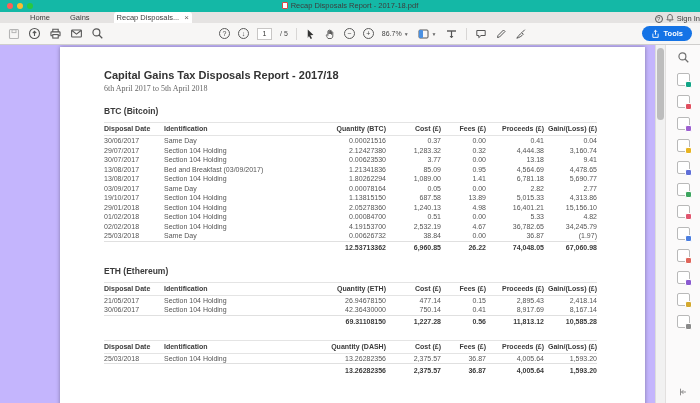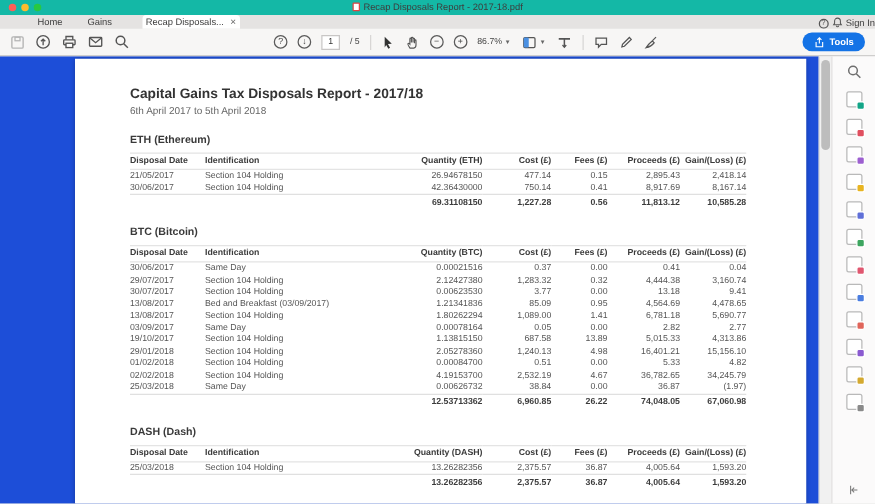--- a/index.html
+++ b/index.html
@@ -29,26 +29,26 @@
   .sp { flex:1; }
   .divider { width:1px; height:12px; background:#d8d6d5; }
   .pageinput { width:15px; height:12px; border:1px solid #c8c6c5; background:#fff; font-size:7px; text-align:center; color:#333; line-height:11px; }
   .pagecount, .zoomtxt { font-size:7px; color:#444; }
   .caret { font-size:5px; color:#666; margin-left:2px; }
   .circle-btn { width:11px; height:11px; border:1px solid #5a5a5a; border-radius:50%; font-size:7px; line-height:9px; text-align:center; color:#444; }
   .share-btn { display:flex; align-items:center; gap:4px; border-radius:8px; height:15px; padding:0 9px; color:#fff; font-size:7.5px; font-weight:bold; cursor:pointer; }
 
   
   .main { display:flex; flex:1; overflow:hidden; }
-  .viewer { flex:1; background:#1d4ed8; position:relative; overflow:hidden; }
+  .viewer { flex:1; background:#c4b5fd; position:relative; overflow:hidden; }
   .page { position:absolute; left:60px; top:2px; width:585px; height:520px; background:#fff; box-shadow:0 0 4px rgba(0,0,0,.35); padding:0 48px 0 44px; }
 
   .doc-header { margin-top:22px; display:flex; justify-content:space-between; align-items:flex-start; }
   .doc-title { font-size:11px; font-weight:bold; color:#333; }
-  .doc-subtitle { font-size:8px; color:#666; margin-top:3px; }
+  .doc-subtitle { font-size:8px; color:#666; margin-top:3px;font-family:Liberation Serif, serif; }
   .logo { display:flex; align-items:center; gap:5px; margin-top:2px; }
   .logo-word { font-size:15px; color:#3f3f3f; letter-spacing:.3px; }
 
   .section { margin-top:13px; }
   .section-title { font-size:8.5px; font-weight:bold; color:#3a3a3a; margin-bottom:6px; }
   table { width:100%; border-collapse:collapse; table-layout:fixed; }
   th { font-size:7px; font-weight:bold; color:#3b3b3b; text-align:left; padding:2px 0; line-height:8px; border-top:1px solid #e4e4e4; border-bottom:1px solid #e4e4e4; }
   td { font-size:7px; color:#555; padding:1px 0; line-height:7.5px; }
   .num { text-align:right; }
   tfoot td { font-weight:bold; color:#3b3b3b; border-top:1px solid #e0e0e0; padding-top:2.5px; }
@@ -198,20 +198,159 @@
 
   <div class="main">
     <div class="viewer">
       <div class="page">
 
         <div class="doc-header">
           <div>
             <div class="doc-title">Capital Gains Tax Disposals Report - 2017/18</div>
             <div class="doc-subtitle">6th April 2017 to 5th April 2018</div>
           </div>
+        </div>
+
+        <div class="section">
+          <div class="section-title">BTC (Bitcoin)</div>
+          <table>
+            <colgroup>
+                <col style="width:60px">
+                <col style="width:140px">
+                <col style="width:82px">
+                <col style="width:55px">
+                <col style="width:45px">
+                <col style="width:58px">
+                <col style="width:53px">
+              </colgroup>
+            <thead>
+                <tr>
+              <th>Disposal Date</th>
+              <th>Identification</th>
+              <th class="num">Quantity (BTC)</th>
+              <th class="num">Cost (£)</th>
+              <th class="num">Fees (£)</th>
+              <th class="num">Proceeds (£)</th>
+              <th class="num">Gain/(Loss) (£)</th>
+            </tr>
+              </thead>
+            <tbody>
+
+            <tr>
+                <td>30/06/2017</td>
+                <td>Same Day</td>
+                <td class="num">0.00021516</td>
+                <td class="num">0.37</td>
+                <td class="num">0.00</td>
+                <td class="num">0.41</td>
+                <td class="num">0.04</td>
+              </tr>
+                <tr>
+                <td>29/07/2017</td>
+                <td>Section 104 Holding</td>
+                <td class="num">2.12427380</td>
+                <td class="num">1,283.32</td>
+                <td class="num">0.32</td>
+                <td class="num">4,444.38</td>
+                <td class="num">3,160.74</td>
+              </tr>
+                <tr>
+                <td>30/07/2017</td>
+                <td>Section 104 Holding</td>
+                <td class="num">0.00623530</td>
+                <td class="num">3.77</td>
+                <td class="num">0.00</td>
+                <td class="num">13.18</td>
+                <td class="num">9.41</td>
+              </tr>
+                <tr>
+                <td>13/08/2017</td>
+                <td>Bed and Breakfast (03/09/2017)</td>
+                <td class="num">1.21341836</td>
+                <td class="num">85.09</td>
+                <td class="num">0.95</td>
+                <td class="num">4,564.69</td>
+                <td class="num">4,478.65</td>
+              </tr>
+                <tr>
+                <td>13/08/2017</td>
+                <td>Section 104 Holding</td>
+                <td class="num">1.80262294</td>
+                <td class="num">1,089.00</td>
+                <td class="num">1.41</td>
+                <td class="num">6,781.18</td>
+                <td class="num">5,690.77</td>
+              </tr>
+                <tr>
+                <td>03/09/2017</td>
+                <td>Same Day</td>
+                <td class="num">0.00078164</td>
+                <td class="num">0.05</td>
+                <td class="num">0.00</td>
+                <td class="num">2.82</td>
+                <td class="num">2.77</td>
+              </tr>
+                <tr>
+                <td>19/10/2017</td>
+                <td>Section 104 Holding</td>
+                <td class="num">1.13815150</td>
+                <td class="num">687.58</td>
+                <td class="num">13.89</td>
+                <td class="num">5,015.33</td>
+                <td class="num">4,313.86</td>
+              </tr>
+                <tr>
+                <td>29/01/2018</td>
+                <td>Section 104 Holding</td>
+                <td class="num">2.05278360</td>
+                <td class="num">1,240.13</td>
+                <td class="num">4.98</td>
+                <td class="num">16,401.21</td>
+                <td class="num">15,156.10</td>
+              </tr>
+                <tr>
+                <td>01/02/2018</td>
+                <td>Section 104 Holding</td>
+                <td class="num">0.00084700</td>
+                <td class="num">0.51</td>
+                <td class="num">0.00</td>
+                <td class="num">5.33</td>
+                <td class="num">4.82</td>
+              </tr>
+                <tr>
+                <td>02/02/2018</td>
+                <td>Section 104 Holding</td>
+                <td class="num">4.19153700</td>
+                <td class="num">2,532.19</td>
+                <td class="num">4.67</td>
+                <td class="num">36,782.65</td>
+                <td class="num">34,245.79</td>
+              </tr>
+                <tr>
+                <td>25/03/2018</td>
+                <td>Same Day</td>
+                <td class="num">0.00626732</td>
+                <td class="num">38.84</td>
+                <td class="num">0.00</td>
+                <td class="num">36.87</td>
+                <td class="num">(1.97)</td>
+              </tr>
+              </tbody>
+            <tfoot>
+                <tr>
+              <td></td>
+              <td></td>
+              <td class="num">12.53713362</td>
+              <td class="num">6,960.85</td>
+              <td class="num">26.22</td>
+              <td class="num">74,048.05</td>
+              <td class="num">67,060.98</td>
+            </tr>
+              </tfoot>
+          </table>
         </div>
 
         <div class="section">
           <div class="section-title">ETH (Ethereum)</div>
           <table>
             <colgroup>
                 <col style="width:60px">
                 <col style="width:140px">
                 <col style="width:82px">
                 <col style="width:55px">
@@ -259,174 +398,34 @@
               <td class="num">1,227.28</td>
               <td class="num">0.56</td>
               <td class="num">11,813.12</td>
               <td class="num">10,585.28</td>
             </tr>
               </tfoot>
           </table>
         </div>
 
         <div class="section">
-          <div class="section-title">BTC (Bitcoin)</div>
           <table>
             <colgroup>
                 <col style="width:60px">
                 <col style="width:140px">
                 <col style="width:82px">
                 <col style="width:55px">
                 <col style="width:45px">
                 <col style="width:58px">
                 <col style="width:53px">
               </colgroup>
             <thead>
                 <tr>
               <th>Disposal Date</th>
               <th>Identification</th>
-              <th class="num">Quantity (BTC)</th>
-              <th class="num">Cost (£)</th>
-              <th class="num">Fees (£)</th>
-              <th class="num">Proceeds (£)</th>
-              <th class="num">Gain/(Loss) (£)</th>
-            </tr>
-              </thead>
-            <tbody>
-
-            <tr>
-                <td>30/06/2017</td>
-                <td>Same Day</td>
-                <td class="num">0.00021516</td>
-                <td class="num">0.37</td>
-                <td class="num">0.00</td>
-                <td class="num">0.41</td>
-                <td class="num">0.04</td>
-              </tr>
-                <tr>
-                <td>29/07/2017</td>
-                <td>Section 104 Holding</td>
-                <td class="num">2.12427380</td>
-                <td class="num">1,283.32</td>
-                <td class="num">0.32</td>
-                <td class="num">4,444.38</td>
-                <td class="num">3,160.74</td>
-              </tr>
-                <tr>
-                <td>30/07/2017</td>
-                <td>Section 104 Holding</td>
-                <td class="num">0.00623530</td>
-                <td class="num">3.77</td>
-                <td class="num">0.00</td>
-                <td class="num">13.18</td>
-                <td class="num">9.41</td>
-              </tr>
-                <tr>
-                <td>13/08/2017</td>
-                <td>Bed and Breakfast (03/09/2017)</td>
-                <td class="num">1.21341836</td>
-                <td class="num">85.09</td>
-                <td class="num">0.95</td>
-                <td class="num">4,564.69</td>
-                <td class="num">4,478.65</td>
-              </tr>
-                <tr>
-                <td>13/08/2017</td>
-                <td>Section 104 Holding</td>
-                <td class="num">1.80262294</td>
-                <td class="num">1,089.00</td>
-                <td class="num">1.41</td>
-                <td class="num">6,781.18</td>
-                <td class="num">5,690.77</td>
-              </tr>
-                <tr>
-                <td>03/09/2017</td>
-                <td>Same Day</td>
-                <td class="num">0.00078164</td>
-                <td class="num">0.05</td>
-                <td class="num">0.00</td>
-                <td class="num">2.82</td>
-                <td class="num">2.77</td>
-              </tr>
-                <tr>
-                <td>19/10/2017</td>
-                <td>Section 104 Holding</td>
-                <td class="num">1.13815150</td>
-                <td class="num">687.58</td>
-                <td class="num">13.89</td>
-                <td class="num">5,015.33</td>
-                <td class="num">4,313.86</td>
-              </tr>
-                <tr>
-                <td>29/01/2018</td>
-                <td>Section 104 Holding</td>
-                <td class="num">2.05278360</td>
-                <td class="num">1,240.13</td>
-                <td class="num">4.98</td>
-                <td class="num">16,401.21</td>
-                <td class="num">15,156.10</td>
-              </tr>
-                <tr>
-                <td>01/02/2018</td>
-                <td>Section 104 Holding</td>
-                <td class="num">0.00084700</td>
-                <td class="num">0.51</td>
-                <td class="num">0.00</td>
-                <td class="num">5.33</td>
-                <td class="num">4.82</td>
-              </tr>
-                <tr>
-                <td>02/02/2018</td>
-                <td>Section 104 Holding</td>
-                <td class="num">4.19153700</td>
-                <td class="num">2,532.19</td>
-                <td class="num">4.67</td>
-                <td class="num">36,782.65</td>
-                <td class="num">34,245.79</td>
-              </tr>
-                <tr>
-                <td>25/03/2018</td>
-                <td>Same Day</td>
-                <td class="num">0.00626732</td>
-                <td class="num">38.84</td>
-                <td class="num">0.00</td>
-                <td class="num">36.87</td>
-                <td class="num">(1.97)</td>
-              </tr>
-              </tbody>
-            <tfoot>
-                <tr>
-              <td></td>
-              <td></td>
-              <td class="num">12.53713362</td>
-              <td class="num">6,960.85</td>
-              <td class="num">26.22</td>
-              <td class="num">74,048.05</td>
-              <td class="num">67,060.98</td>
-            </tr>
-              </tfoot>
-          </table>
-        </div>
-
-        <div class="section">
-          <div class="section-title">DASH (Dash)</div>
-          <table>
-            <colgroup>
-                <col style="width:60px">
-                <col style="width:140px">
-                <col style="width:82px">
-                <col style="width:55px">
-                <col style="width:45px">
-                <col style="width:58px">
-                <col style="width:53px">
-              </colgroup>
-            <thead>
-                <tr>
-              <th>Disposal Date</th>
-              <th>Identification</th>
               <th class="num">Quantity (DASH)</th>
               <th class="num">Cost (£)</th>
               <th class="num">Fees (£)</th>
               <th class="num">Proceeds (£)</th>
               <th class="num">Gain/(Loss) (£)</th>
             </tr>
               </thead>
             <tbody>
 
             <tr>

